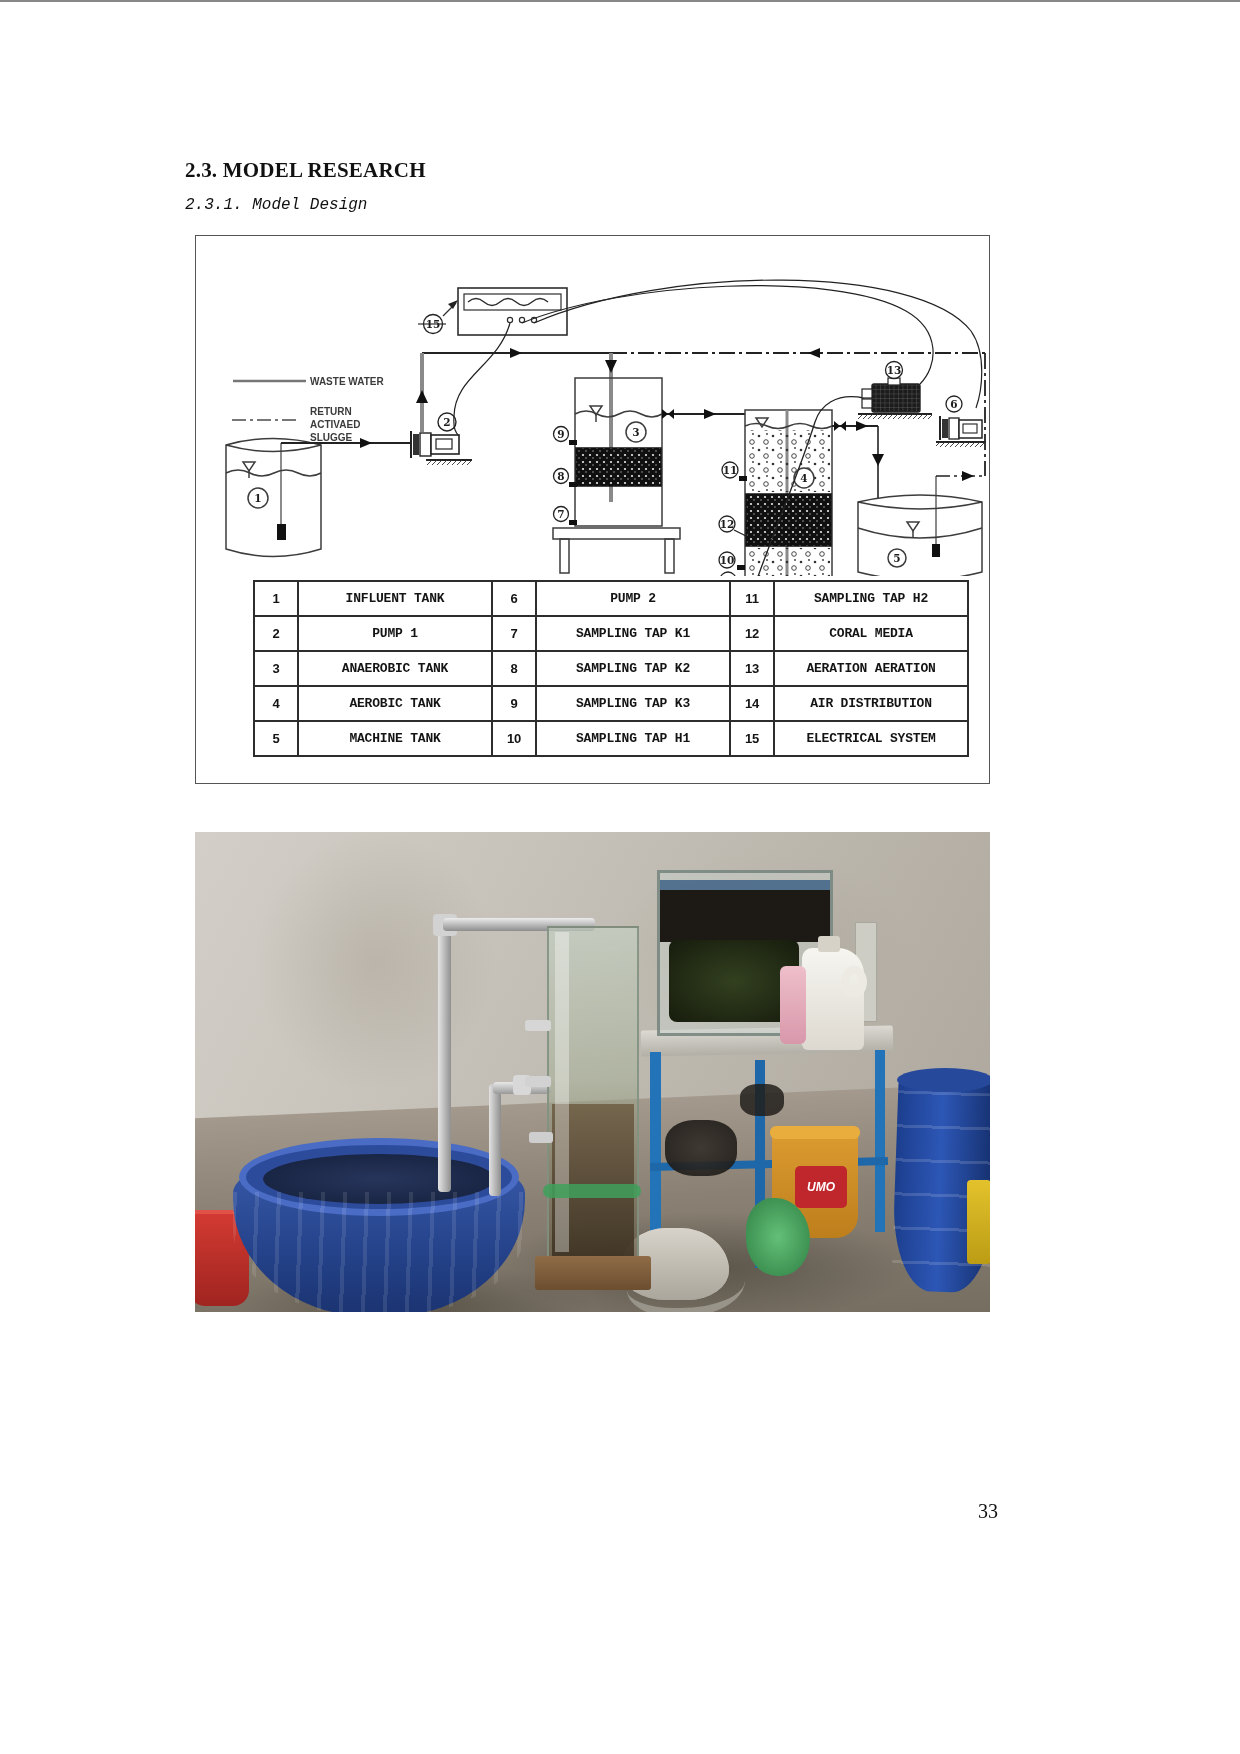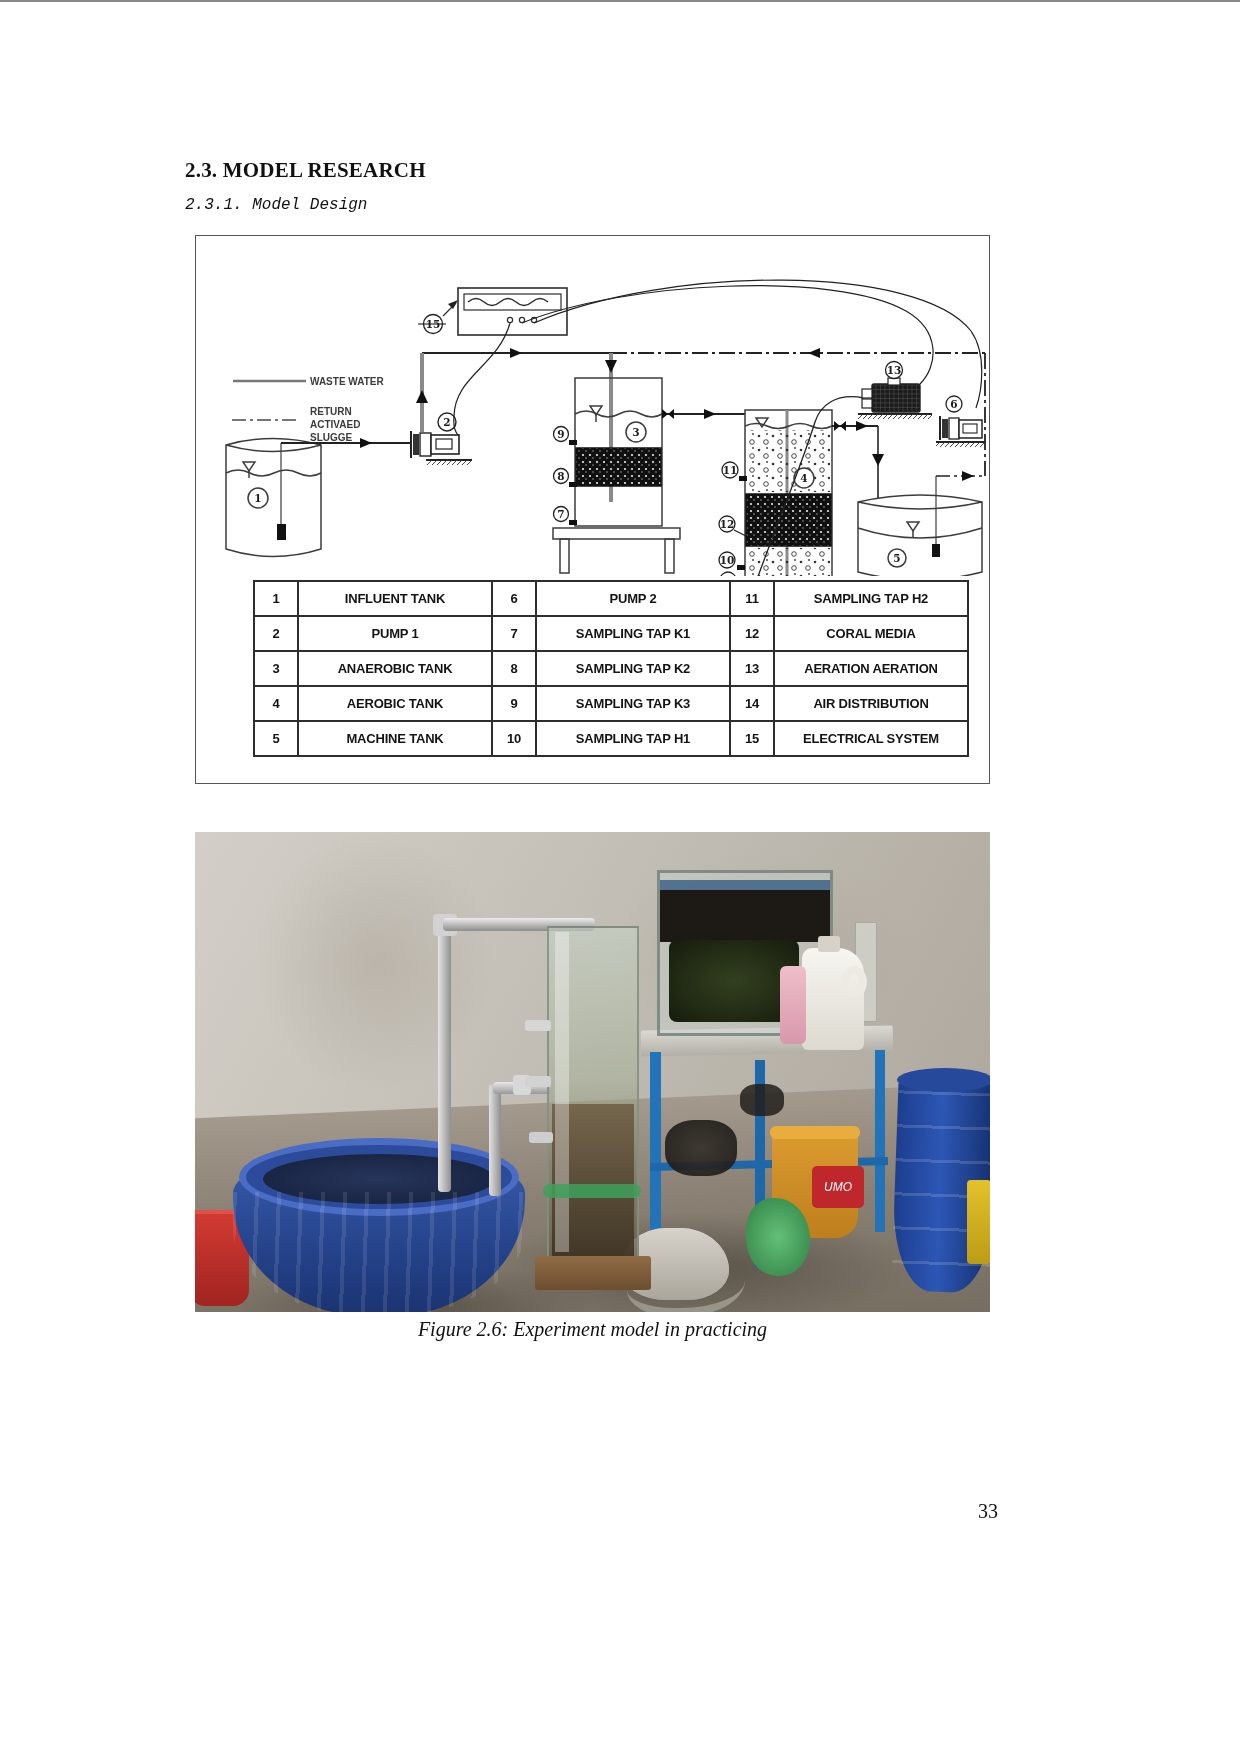--- a/index.html
+++ b/index.html
@@ -6,21 +6,21 @@
   .page{position:relative;width:1240px;height:1754px;background:#ffffff;margin:2px auto;
         font-family:"Liberation Serif",serif;color:#111;overflow:hidden;}
   .sec-heading{position:absolute;left:185px;top:156px;font-size:21px;font-weight:bold;letter-spacing:.2px;}
   .sub-heading{position:absolute;left:185px;top:194px;font-size:16px;font-style:italic;font-family:Liberation Mono, monospace;}
   .diagram-box{position:absolute;left:195px;top:233px;width:793px;height:547px;border:1px solid #555;background:#fff;}
   .diagram-box svg{position:absolute;left:0;top:0;}
   .comp-table{position:absolute;left:57px;top:344px;border-collapse:collapse;table-layout:fixed;
               font-family:"Liberation Sans",sans-serif;font-size:13px;font-weight:bold;color:#141414;letter-spacing:-0.2px;}
   .comp-table td{border:2px solid #2d2d2d;height:33px;text-align:center;vertical-align:middle;padding:0 2px;background:#fff;}
   .comp-table td.cnum{width:38px;}
-  .comp-table td.clab{width:188px;}
+  .comp-table td.clab{width:188px;font-family:Liberation Mono, monospace;}
   .caption{position:absolute;left:195px;width:795px;text-align:center;font-size:20px;font-style:italic;color:#101010;}
   .cap1{top:792px;} .cap2{top:1316px;}
   .pageno{position:absolute;left:978px;top:1498px;font-size:20px;}
   
   .photo{position:absolute;left:195px;top:830px;width:795px;height:480px;overflow:hidden;
          background:linear-gradient(118deg,#d3cfc8 0%,#c2bdb4 45%,#aaa49a 100%);}
   .photo *{position:absolute;}
   .ph-wall-stain1{left:60px;top:0;width:240px;height:260px;background:radial-gradient(closest-side,rgba(140,130,115,.25),rgba(0,0,0,0));}
   .ph-wall-stain2{left:420px;top:20px;width:300px;height:200px;background:radial-gradient(closest-side,rgba(150,140,120,.22),rgba(0,0,0,0));}
   .ph-floor{left:-60px;top:268px;width:960px;height:280px;transform:rotate(-2.5deg);
@@ -67,22 +67,22 @@
   .ph-table-top{left:446px;top:196px;width:252px;height:26px;background:linear-gradient(#dcd9d2,#b2afa7);
                 border-radius:2px;transform:rotate(-1.2deg);}
   .ph-leg1{left:455px;top:220px;width:11px;height:200px;background:#2273b8;}
   .ph-leg2{left:560px;top:228px;width:10px;height:208px;background:#1e68aa;}
   .ph-leg3{left:680px;top:218px;width:10px;height:182px;background:#2273b8;}
   .ph-bar1{left:455px;top:328px;width:238px;height:8px;background:#1e68aa;transform:rotate(-1.5deg);}
   .ph-dark-gear{left:470px;top:288px;width:72px;height:56px;background:radial-gradient(#35302a,#181512);border-radius:40%;opacity:.9;}
   .ph-dark-cable{left:545px;top:252px;width:44px;height:32px;background:#221f1b;border-radius:40%;opacity:.85;}
   .ph-orange-bucket{left:577px;top:298px;width:86px;height:108px;background:linear-gradient(#dd9c31,#bd7e1c);border-radius:6px 6px 22px 22px;}
   .ph-orange-rim{left:575px;top:294px;width:90px;height:13px;background:#e9ad3e;border-radius:6px;}
-  .ph-orange-label{left:617px;top:334px;width:52px;height:42px;background:#c0272d;border-radius:5px;
-                   color:#fff;font-family:"Liberation Sans",sans-serif;font-size:12px;font-weight:normal;font-style:italic;
+  .ph-orange-label{left:600px;top:334px;width:52px;height:42px;background:#c0272d;border-radius:5px;
+                   color:#fff;font-family:"Liberation Sans",sans-serif;font-size:12px;font-weight:bold;font-style:italic;
                    display:flex;align-items:center;justify-content:center;}
   .ph-green-bag{left:551px;top:366px;width:64px;height:78px;background:radial-gradient(#63c077,#2f7f44);
                 border-radius:42% 55% 48% 50%;}
   .ph-white-sack{left:426px;top:396px;width:108px;height:72px;background:linear-gradient(#d7d3ca,#aaa69c);
                  border-radius:46% 50% 42% 46%/60% 65% 45% 45%;}
   .ph-blue-barrel{left:700px;top:244px;width:100px;height:216px;transform:rotate(2deg);
                   background:linear-gradient(90deg,#1c3e8e,#2d57b6 45%,#142e6b);
                   border-radius:10px 10px 40% 40%;}
   .ph-barrel-ridges{left:700px;top:260px;width:100px;height:190px;transform:rotate(2deg);
                     background:repeating-linear-gradient(rgba(255,255,255,.14) 0 3px,rgba(0,0,0,0) 3px 34px);}
@@ -396,16 +396,15 @@
     <div class="ph-column"></div>
     <div class="ph-column-murk"></div>
     <div class="ph-column-shine"></div>
     <div class="ph-col-tap1"></div>
     <div class="ph-col-tap2"></div>
     <div class="ph-col-tap3"></div>
     <div class="ph-col-tie"></div>
     <div class="ph-col-base"></div>
   </div>
 
-  <div class="caption cap2">Figure 2.6: Experiment model in practicing</div>
 
   <div class="pageno">33</div>
 </div>
 
 </body></html>

